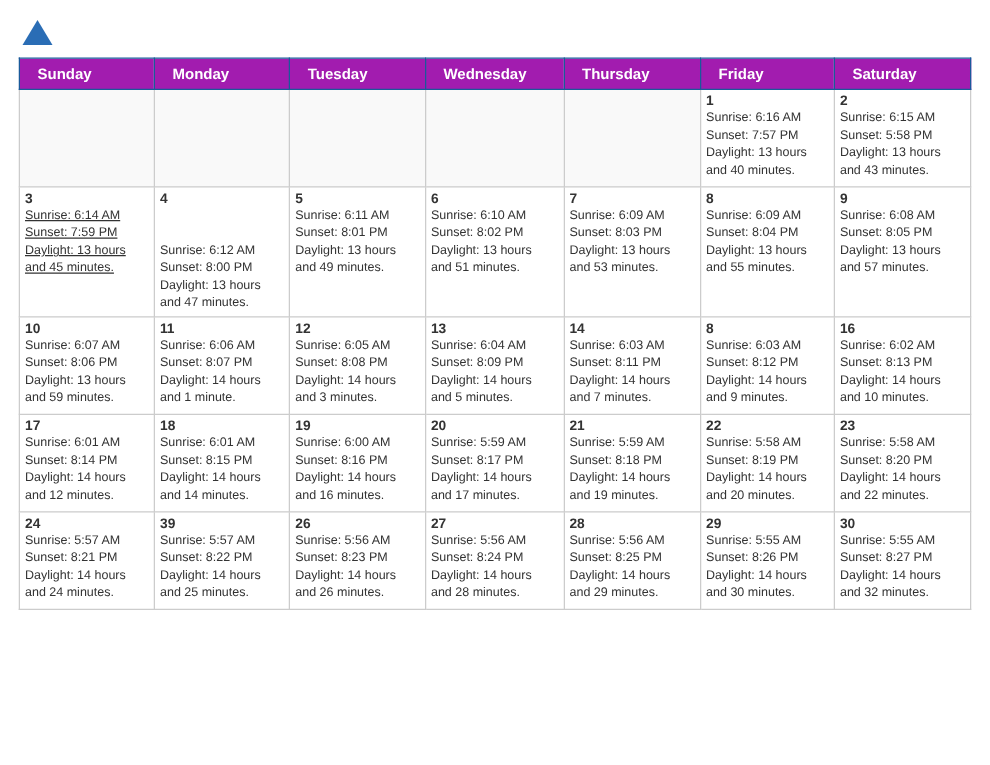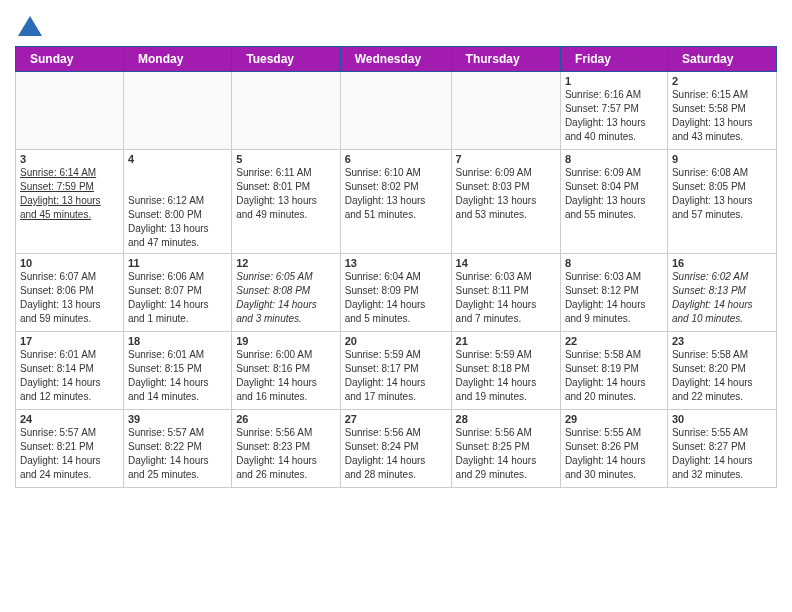--- a/index.html
+++ b/index.html
@@ -202,21 +202,21 @@
           </td>
           <td>
             <span class="day-number">11</span>
             <div class="day-info" style="white-space: pre-line;">Sunrise: 6:06 AM
 Sunset: 8:07 PM
 Daylight: 14 hours
 and 1 minute.</div>
           </td>
           <td>
             <span class="day-number">12</span>
-            <div class="day-info" style="white-space: pre-line; font-style: italic;">Sunrise: 6:05 AM
+            <div class="day-info" style="white-space: pre-line;">Sunrise: 6:05 AM
 Sunset: 8:08 PM
 Daylight: 14 hours
 and 3 minutes.</div>
           </td>
           <td>
             <span class="day-number">13</span>
             <div class="day-info" style="white-space: pre-line;">Sunrise: 6:04 AM
 Sunset: 8:09 PM
 Daylight: 14 hours
 and 5 minutes.</div>
@@ -230,21 +230,21 @@
           </td>
           <td>
             <span class="day-number">8</span>
             <div class="day-info" style="white-space: pre-line;">Sunrise: 6:03 AM
 Sunset: 8:12 PM
 Daylight: 14 hours
 and 9 minutes.</div>
           </td>
           <td>
             <span class="day-number">16</span>
-            <div class="day-info" style="white-space: pre-line; font-style: italic;">Sunrise: 6:02 AM
+            <div class="day-info" style="white-space: pre-line;">Sunrise: 6:02 AM
 Sunset: 8:13 PM
 Daylight: 14 hours
 and 10 minutes.</div>
           </td>
         </tr>
         <tr>
           <td>
             <span class="day-number">17</span>
             <div class="day-info" style="white-space: pre-line;">Sunrise: 6:01 AM
 Sunset: 8:14 PM

